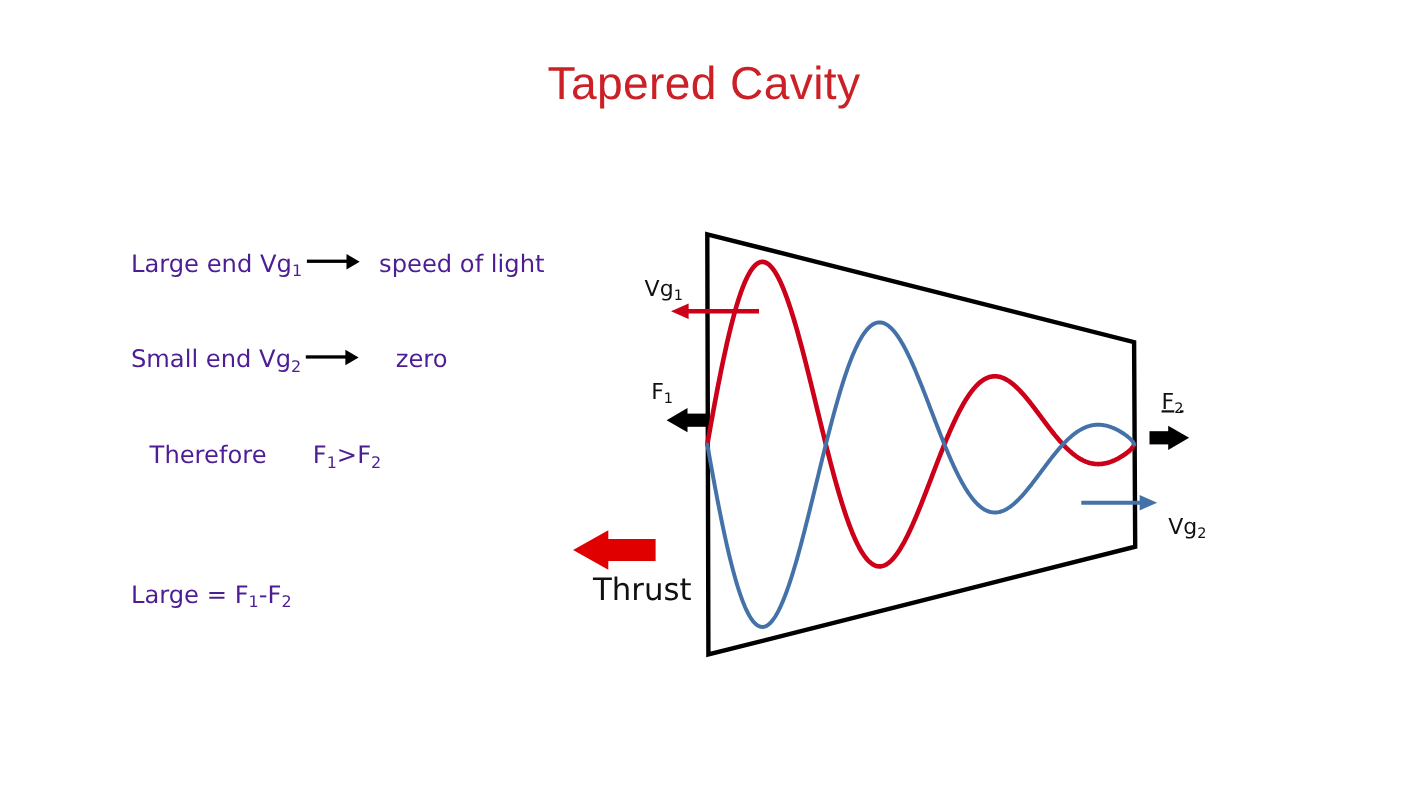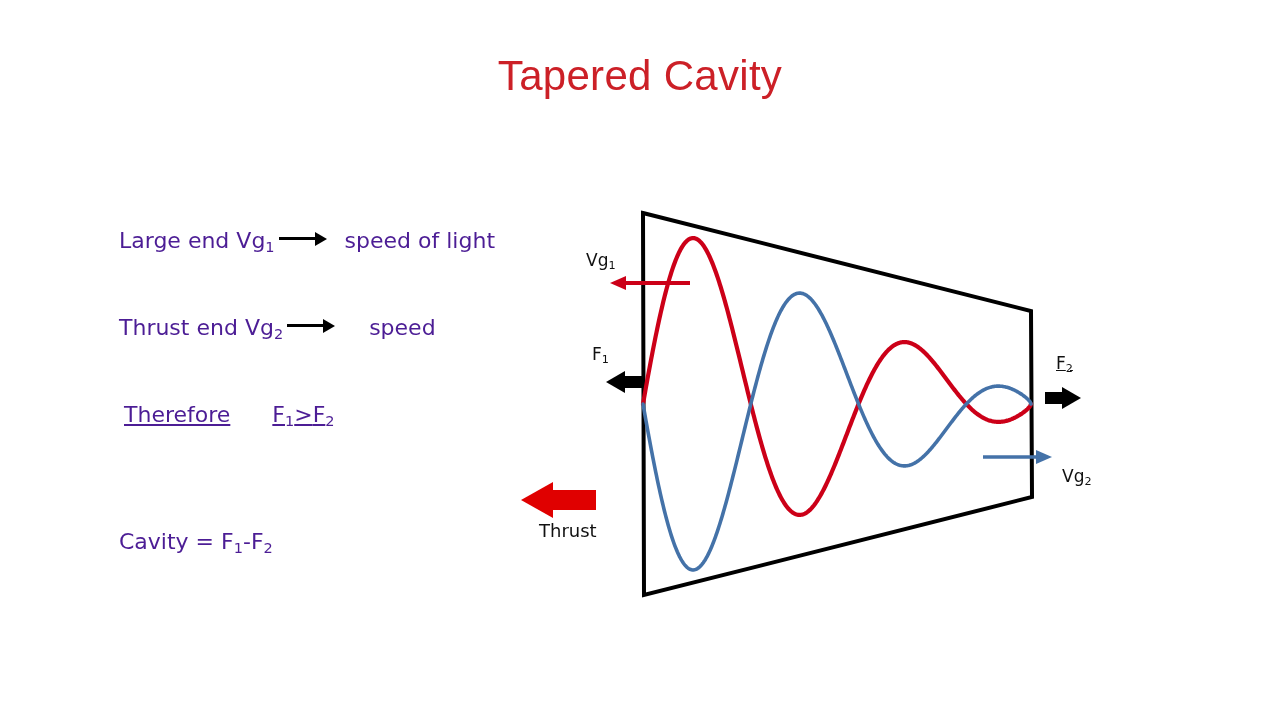--- a/index.html
+++ b/index.html
@@ -49,21 +49,21 @@
     white-space: nowrap;
     line-height: 1;
   }
   .bullet sub {
     font-size: 0.66em;
     vertical-align: -0.28em;
     line-height: 0;
   }
   .b1 { left: 119px; top: 230px; }
   .b2 { left: 119px; top: 317px; }
-  .b3 { left: 124px; top: 404px; text-decoration: underline; }
+  .b3 { left: 136px; top: 404px; }
   .b4 { left: 119px; top: 531px; }
 
   .gap-sm { display: inline-block; width: 14px; }
   .gap-md { display: inline-block; width: 30px; }
   .gap-lg { display: inline-block; width: 42px; }
 
   
   .txt-arrow {
     display: inline-block;
     position: relative;
@@ -91,60 +91,60 @@
   #diagram {
     position: absolute;
     left: 0; top: 0;
     width: 1280px;
     height: 720px;
   }
 
   .lbl {
     position: absolute;
     font-family: "DejaVu Sans", "Liberation Sans", sans-serif;
-    font-size: 17px;
+    font-size: 20px;
     color: #111111;
     white-space: nowrap;
     line-height: 1;
   }
   .lbl sub {
     font-size: 0.66em;
     vertical-align: -0.28em;
     line-height: 0;
   }
   .lbl-vg1 { left: 586px; top: 252px; }
   .lbl-f1  { left: 592px; top: 346px; }
   .lbl-f2  { left: 1056px; top: 355px; text-decoration: underline; }
   .lbl-vg2 { left: 1062px; top: 468px; }
   .lbl-thrust {
     left: 539px; top: 522px;
-    font-size: 18px;
+    font-size: 28px;
   }
 </style>
 </head>
 <body>
 
 <div id="slide">
 
   <div class="title" style="color: rgb(204, 32, 39);">Tapered Cavity</div>
 
   <div class="bullet b1">
     <span>Large end Vg</span><sub>1</sub><span class="txt-arrow"><span class="shaft"></span><span class="head"></span></span><span class="gap-sm"></span><span>speed of light</span>
   </div>
 
   <div class="bullet b2">
-    <span>Thrust end Vg</span><sub>2</sub><span class="txt-arrow"><span class="shaft"></span><span class="head"></span></span><span class="gap-md"></span><span>speed</span>
+    <span>Small end Vg</span><sub>2</sub><span class="txt-arrow"><span class="shaft"></span><span class="head"></span></span><span class="gap-md"></span><span>zero</span>
   </div>
 
   <div class="bullet b3">
     <span>Therefore</span><span class="gap-lg"></span><span>F</span><sub>1</sub><span>&gt;</span><span>F</span><sub>2</sub>
   </div>
 
   <div class="bullet b4">
-    <span>Cavity = F</span><sub>1</sub><span>-F</span><sub>2</sub>
+    <span>Large = F</span><sub>1</sub><span>-F</span><sub>2</sub>
   </div>
 
   <svg id="diagram" viewBox="0 0 1280 720">
 
     <polygon points="643,213 1031,311 1032,497 644,595" fill="none" stroke="#000000" stroke-width="4" stroke-linejoin="miter"></polygon>
 
     <path id="wave-red" fill="none" stroke="#CC0018" stroke-width="4.2" stroke-linecap="round" stroke-linejoin="round" d="M643.00,404.00 L643.75,399.77 L644.49,395.57 L645.24,391.38 L645.98,387.22 L646.73,383.09 L647.48,378.98 L648.22,374.90 L648.97,370.86 L649.72,366.85 L650.46,362.87 L651.21,358.94 L651.95,355.04 L652.70,351.18 L653.45,347.36 L654.19,343.59 L654.94,339.87 L655.68,336.19 L656.43,332.56 L657.18,328.98 L657.92,325.46 L658.67,321.98 L659.42,318.57 L660.16,315.20 L660.91,311.90 L661.65,308.66 L662.40,305.47 L663.15,302.35 L663.89,299.29 L664.64,296.30 L665.38,293.37 L666.13,290.50 L666.88,287.71 L667.62,284.98 L668.37,282.32 L669.12,279.74 L669.86,277.22 L670.61,274.78 L671.35,272.41 L672.10,270.12 L672.85,267.90 L673.59,265.75 L674.34,263.69 L675.08,261.70 L675.83,259.78 L676.58,257.95 L677.32,256.19 L678.07,254.52 L678.82,252.92 L679.56,251.41 L680.31,249.97 L681.05,248.61 L681.80,247.34 L682.55,246.15 L683.29,245.04 L684.04,244.01 L684.78,243.06 L685.53,242.20 L686.28,241.42 L687.02,240.72 L687.77,240.10 L688.52,239.56 L689.26,239.10 L690.01,238.73 L690.75,238.44 L691.50,238.23 L692.25,238.10 L692.99,238.05 L693.74,238.08 L694.48,238.19 L695.23,238.38 L695.98,238.65 L696.72,239.00 L697.47,239.42 L698.22,239.92 L698.96,240.50 L699.71,241.16 L700.45,241.89 L701.20,242.69 L701.95,243.57 L702.69,244.52 L703.44,245.55 L704.18,246.64 L704.93,247.81 L705.68,249.04 L706.42,250.35 L707.17,251.72 L707.92,253.16 L708.66,254.66 L709.41,256.23 L710.15,257.86 L710.90,259.55 L711.65,261.31 L712.39,263.13 L713.14,265.00 L713.88,266.93 L714.63,268.92 L715.38,270.96 L716.12,273.06 L716.87,275.21 L717.62,277.41 L718.36,279.66 L719.11,281.96 L719.85,284.31 L720.60,286.70 L721.35,289.13 L722.09,291.61 L722.84,294.13 L723.58,296.69 L724.33,299.29 L725.08,301.93 L725.82,304.60 L726.57,307.31 L727.32,310.05 L728.06,312.82 L728.81,315.62 L729.55,318.44 L730.30,321.30 L731.05,324.17 L731.79,327.08 L732.54,330.00 L733.28,332.94 L734.03,335.91 L734.78,338.89 L735.52,341.88 L736.27,344.89 L737.02,347.91 L737.76,350.95 L738.51,353.99 L739.25,357.04 L740.00,360.09 L740.75,363.15 L741.49,366.22 L742.24,369.28 L742.98,372.35 L743.73,375.41 L744.48,378.47 L745.22,381.53 L745.97,384.58 L746.72,387.62 L747.46,390.66 L748.21,393.68 L748.95,396.69 L749.70,399.69 L750.45,402.68 L751.19,405.65 L751.94,408.60 L752.68,411.53 L753.43,414.44 L754.18,417.33 L754.92,420.20 L755.67,423.05 L756.42,425.86 L757.16,428.66 L757.91,431.42 L758.65,434.15 L759.40,436.86 L760.15,439.53 L760.89,442.17 L761.64,444.78 L762.38,447.35 L763.13,449.89 L763.88,452.39 L764.62,454.85 L765.37,457.27 L766.12,459.65 L766.86,461.99 L767.61,464.29 L768.35,466.55 L769.10,468.76 L769.85,470.93 L770.59,473.05 L771.34,475.13 L772.08,477.16 L772.83,479.14 L773.58,481.08 L774.32,482.96 L775.07,484.80 L775.82,486.58 L776.56,488.31 L777.31,490.00 L778.05,491.63 L778.80,493.20 L779.55,494.73 L780.29,496.20 L781.04,497.62 L781.78,498.98 L782.53,500.29 L783.28,501.54 L784.02,502.74 L784.77,503.88 L785.52,504.97 L786.26,506.00 L787.01,506.97 L787.75,507.89 L788.50,508.75 L789.25,509.55 L789.99,510.30 L790.74,510.99 L791.48,511.63 L792.23,512.21 L792.98,512.73 L793.72,513.19 L794.47,513.60 L795.22,513.95 L795.96,514.25 L796.71,514.49 L797.45,514.68 L798.20,514.81 L798.95,514.88 L799.69,514.90 L800.44,514.87 L801.18,514.78 L801.93,514.63 L802.68,514.44 L803.42,514.19 L804.17,513.89 L804.92,513.54 L805.66,513.13 L806.41,512.68 L807.15,512.17 L807.90,511.61 L808.65,511.01 L809.39,510.36 L810.14,509.65 L810.88,508.91 L811.63,508.11 L812.38,507.27 L813.12,506.39 L813.87,505.46 L814.62,504.48 L815.36,503.47 L816.11,502.41 L816.85,501.31 L817.60,500.17 L818.35,498.99 L819.09,497.77 L819.84,496.51 L820.58,495.22 L821.33,493.89 L822.08,492.53 L822.82,491.13 L823.57,489.70 L824.32,488.23 L825.06,486.74 L825.81,485.21 L826.55,483.66 L827.30,482.08 L828.05,480.47 L828.79,478.83 L829.54,477.17 L830.28,475.48 L831.03,473.78 L831.78,472.04 L832.52,470.29 L833.27,468.52 L834.02,466.73 L834.76,464.92 L835.51,463.09 L836.25,461.25 L837.00,459.39 L837.75,457.52 L838.49,455.64 L839.24,453.75 L839.98,451.84 L840.73,449.93 L841.48,448.00 L842.22,446.07 L842.97,444.13 L843.72,442.19 L844.46,440.25 L845.21,438.30 L845.95,436.34 L846.70,434.39 L847.45,432.44 L848.19,430.49 L848.94,428.54 L849.68,426.59 L850.43,424.64 L851.18,422.71 L851.92,420.77 L852.67,418.85 L853.42,416.93 L854.16,415.02 L854.91,413.12 L855.65,411.23 L856.40,409.35 L857.15,407.49 L857.89,405.63 L858.64,403.80 L859.38,401.97 L860.13,400.17 L860.88,398.38 L861.62,396.60 L862.37,394.85 L863.12,393.11 L863.86,391.40 L864.61,389.70 L865.35,388.03 L866.10,386.37 L866.85,384.74 L867.59,383.14 L868.34,381.56 L869.08,380.00 L869.83,378.47 L870.58,376.96 L871.32,375.48 L872.07,374.03 L872.82,372.60 L873.56,371.21 L874.31,369.84 L875.05,368.50 L875.80,367.19 L876.55,365.91 L877.29,364.67 L878.04,363.45 L878.78,362.26 L879.53,361.11 L880.28,359.99 L881.02,358.90 L881.77,357.84 L882.52,356.82 L883.26,355.83 L884.01,354.87 L884.75,353.95 L885.50,353.06 L886.25,352.20 L886.99,351.38 L887.74,350.59 L888.48,349.84 L889.23,349.13 L889.98,348.45 L890.72,347.80 L891.47,347.19 L892.22,346.61 L892.96,346.07 L893.71,345.56 L894.45,345.09 L895.20,344.65 L895.95,344.25 L896.69,343.88 L897.44,343.55 L898.18,343.25 L898.93,342.99 L899.68,342.76 L900.42,342.56 L901.17,342.40 L901.92,342.27 L902.66,342.18 L903.41,342.11 L904.15,342.09 L904.90,342.09 L905.65,342.12 L906.39,342.19 L907.14,342.29 L907.88,342.42 L908.63,342.58 L909.38,342.77 L910.12,343.00 L910.87,343.25 L911.62,343.53 L912.36,343.84 L913.11,344.18 L913.85,344.54 L914.60,344.93 L915.35,345.35 L916.09,345.80 L916.84,346.27 L917.58,346.77 L918.33,347.29 L919.08,347.84 L919.82,348.41 L920.57,349.00 L921.32,349.62 L922.06,350.26 L922.81,350.92 L923.55,351.60 L924.30,352.30 L925.05,353.02 L925.79,353.76 L926.54,354.51 L927.28,355.29 L928.03,356.08 L928.78,356.89 L929.52,357.71 L930.27,358.55 L931.02,359.40 L931.76,360.27 L932.51,361.15 L933.25,362.04 L934.00,362.95 L934.75,363.87 L935.49,364.79 L936.24,365.73 L936.98,366.67 L937.73,367.63 L938.48,368.59 L939.22,369.55 L939.97,370.53 L940.72,371.51 L941.46,372.49 L942.21,373.48 L942.95,374.48 L943.70,375.47 L944.45,376.47 L945.19,377.47 L945.94,378.48 L946.68,379.48 L947.43,380.48 L948.18,381.48 L948.92,382.48 L949.67,383.48 L950.42,384.47 L951.16,385.46 L951.91,386.45 L952.65,387.43 L953.40,388.41 L954.15,389.39 L954.89,390.35 L955.64,391.31 L956.38,392.26 L957.13,393.21 L957.88,394.14 L958.62,395.07 L959.37,395.99 L960.12,396.89 L960.86,397.79 L961.61,398.68 L962.35,399.55 L963.10,400.41 L963.85,401.26 L964.59,402.10 L965.34,402.92 L966.08,403.73 L966.83,404.53 L967.58,405.31 L968.32,406.08 L969.07,406.83 L969.82,407.57 L970.56,408.29 L971.31,408.99 L972.05,409.68 L972.80,410.35 L973.55,411.00 L974.29,411.64 L975.04,412.26 L975.78,412.86 L976.53,413.44 L977.28,414.01 L978.02,414.55 L978.77,415.08 L979.52,415.59 L980.26,416.08 L981.01,416.55 L981.75,417.00 L982.50,417.43 L983.25,417.84 L983.99,418.23 L984.74,418.60 L985.48,418.95 L986.23,419.28 L986.98,419.60 L987.72,419.89 L988.47,420.16 L989.22,420.41 L989.96,420.64 L990.71,420.85 L991.45,421.05 L992.20,421.22 L992.95,421.37 L993.69,421.50 L994.44,421.62 L995.18,421.71 L995.93,421.78 L996.68,421.84 L997.42,421.87 L998.17,421.89 L998.92,421.88 L999.66,421.86 L1000.41,421.82 L1001.15,421.76 L1001.90,421.68 L1002.65,421.59 L1003.39,421.47 L1004.14,421.34 L1004.88,421.19 L1005.63,421.03 L1006.38,420.84 L1007.12,420.64 L1007.87,420.42 L1008.62,420.19 L1009.36,419.94 L1010.11,419.68 L1010.85,419.39 L1011.60,419.10 L1012.35,418.78 L1013.09,418.46 L1013.84,418.11 L1014.58,417.76 L1015.33,417.38 L1016.08,417.00 L1016.82,416.60 L1017.57,416.18 L1018.32,415.75 L1019.06,415.31 L1019.81,414.85 L1020.55,414.37 L1021.30,413.88 L1022.05,413.38 L1022.79,412.85 L1023.54,412.31 L1024.28,411.76 L1025.03,411.17 L1025.78,410.57 L1026.52,409.94 L1027.27,409.27 L1028.02,408.56 L1028.76,407.78 L1029.51,406.92 L1030.25,405.88 L1031.00,404.00"></path>
     <path id="wave-blue" fill="none" stroke="#4472A8" stroke-width="3.6" stroke-linecap="round" stroke-linejoin="round" d="M643.00,404.00 L643.75,408.23 L644.49,412.43 L645.24,416.62 L645.98,420.78 L646.73,424.91 L647.48,429.02 L648.22,433.10 L648.97,437.14 L649.72,441.15 L650.46,445.13 L651.21,449.06 L651.95,452.96 L652.70,456.82 L653.45,460.64 L654.19,464.41 L654.94,468.13 L655.68,471.81 L656.43,475.44 L657.18,479.02 L657.92,482.54 L658.67,486.02 L659.42,489.43 L660.16,492.80 L660.91,496.10 L661.65,499.34 L662.40,502.53 L663.15,505.65 L663.89,508.71 L664.64,511.70 L665.38,514.63 L666.13,517.50 L666.88,520.29 L667.62,523.02 L668.37,525.68 L669.12,528.26 L669.86,530.78 L670.61,533.22 L671.35,535.59 L672.10,537.88 L672.85,540.10 L673.59,542.25 L674.34,544.31 L675.08,546.30 L675.83,548.22 L676.58,550.05 L677.32,551.81 L678.07,553.48 L678.82,555.08 L679.56,556.59 L680.31,558.03 L681.05,559.39 L681.80,560.66 L682.55,561.85 L683.29,562.96 L684.04,563.99 L684.78,564.94 L685.53,565.80 L686.28,566.58 L687.02,567.28 L687.77,567.90 L688.52,568.44 L689.26,568.90 L690.01,569.27 L690.75,569.56 L691.50,569.77 L692.25,569.90 L692.99,569.95 L693.74,569.92 L694.48,569.81 L695.23,569.62 L695.98,569.35 L696.72,569.00 L697.47,568.58 L698.22,568.08 L698.96,567.50 L699.71,566.84 L700.45,566.11 L701.20,565.31 L701.95,564.43 L702.69,563.48 L703.44,562.45 L704.18,561.36 L704.93,560.19 L705.68,558.96 L706.42,557.65 L707.17,556.28 L707.92,554.84 L708.66,553.34 L709.41,551.77 L710.15,550.14 L710.90,548.45 L711.65,546.69 L712.39,544.87 L713.14,543.00 L713.88,541.07 L714.63,539.08 L715.38,537.04 L716.12,534.94 L716.87,532.79 L717.62,530.59 L718.36,528.34 L719.11,526.04 L719.85,523.69 L720.60,521.30 L721.35,518.87 L722.09,516.39 L722.84,513.87 L723.58,511.31 L724.33,508.71 L725.08,506.07 L725.82,503.40 L726.57,500.69 L727.32,497.95 L728.06,495.18 L728.81,492.38 L729.55,489.56 L730.30,486.70 L731.05,483.83 L731.79,480.92 L732.54,478.00 L733.28,475.06 L734.03,472.09 L734.78,469.11 L735.52,466.12 L736.27,463.11 L737.02,460.09 L737.76,457.05 L738.51,454.01 L739.25,450.96 L740.00,447.91 L740.75,444.85 L741.49,441.78 L742.24,438.72 L742.98,435.65 L743.73,432.59 L744.48,429.53 L745.22,426.47 L745.97,423.42 L746.72,420.38 L747.46,417.34 L748.21,414.32 L748.95,411.31 L749.70,408.31 L750.45,405.32 L751.19,402.35 L751.94,399.40 L752.68,396.47 L753.43,393.56 L754.18,390.67 L754.92,387.80 L755.67,384.95 L756.42,382.14 L757.16,379.34 L757.91,376.58 L758.65,373.85 L759.40,371.14 L760.15,368.47 L760.89,365.83 L761.64,363.22 L762.38,360.65 L763.13,358.11 L763.88,355.61 L764.62,353.15 L765.37,350.73 L766.12,348.35 L766.86,346.01 L767.61,343.71 L768.35,341.45 L769.10,339.24 L769.85,337.07 L770.59,334.95 L771.34,332.87 L772.08,330.84 L772.83,328.86 L773.58,326.92 L774.32,325.04 L775.07,323.20 L775.82,321.42 L776.56,319.69 L777.31,318.00 L778.05,316.37 L778.80,314.80 L779.55,313.27 L780.29,311.80 L781.04,310.38 L781.78,309.02 L782.53,307.71 L783.28,306.46 L784.02,305.26 L784.77,304.12 L785.52,303.03 L786.26,302.00 L787.01,301.03 L787.75,300.11 L788.50,299.25 L789.25,298.45 L789.99,297.70 L790.74,297.01 L791.48,296.37 L792.23,295.79 L792.98,295.27 L793.72,294.81 L794.47,294.40 L795.22,294.05 L795.96,293.75 L796.71,293.51 L797.45,293.32 L798.20,293.19 L798.95,293.12 L799.69,293.10 L800.44,293.13 L801.18,293.22 L801.93,293.37 L802.68,293.56 L803.42,293.81 L804.17,294.11 L804.92,294.46 L805.66,294.87 L806.41,295.32 L807.15,295.83 L807.90,296.39 L808.65,296.99 L809.39,297.64 L810.14,298.35 L810.88,299.09 L811.63,299.89 L812.38,300.73 L813.12,301.61 L813.87,302.54 L814.62,303.52 L815.36,304.53 L816.11,305.59 L816.85,306.69 L817.60,307.83 L818.35,309.01 L819.09,310.23 L819.84,311.49 L820.58,312.78 L821.33,314.11 L822.08,315.47 L822.82,316.87 L823.57,318.30 L824.32,319.77 L825.06,321.26 L825.81,322.79 L826.55,324.34 L827.30,325.92 L828.05,327.53 L828.79,329.17 L829.54,330.83 L830.28,332.52 L831.03,334.22 L831.78,335.96 L832.52,337.71 L833.27,339.48 L834.02,341.27 L834.76,343.08 L835.51,344.91 L836.25,346.75 L837.00,348.61 L837.75,350.48 L838.49,352.36 L839.24,354.25 L839.98,356.16 L840.73,358.07 L841.48,360.00 L842.22,361.93 L842.97,363.87 L843.72,365.81 L844.46,367.75 L845.21,369.70 L845.95,371.66 L846.70,373.61 L847.45,375.56 L848.19,377.51 L848.94,379.46 L849.68,381.41 L850.43,383.36 L851.18,385.29 L851.92,387.23 L852.67,389.15 L853.42,391.07 L854.16,392.98 L854.91,394.88 L855.65,396.77 L856.40,398.65 L857.15,400.51 L857.89,402.37 L858.64,404.20 L859.38,406.03 L860.13,407.83 L860.88,409.62 L861.62,411.40 L862.37,413.15 L863.12,414.89 L863.86,416.60 L864.61,418.30 L865.35,419.97 L866.10,421.63 L866.85,423.26 L867.59,424.86 L868.34,426.44 L869.08,428.00 L869.83,429.53 L870.58,431.04 L871.32,432.52 L872.07,433.97 L872.82,435.40 L873.56,436.79 L874.31,438.16 L875.05,439.50 L875.80,440.81 L876.55,442.09 L877.29,443.33 L878.04,444.55 L878.78,445.74 L879.53,446.89 L880.28,448.01 L881.02,449.10 L881.77,450.16 L882.52,451.18 L883.26,452.17 L884.01,453.13 L884.75,454.05 L885.50,454.94 L886.25,455.80 L886.99,456.62 L887.74,457.41 L888.48,458.16 L889.23,458.87 L889.98,459.55 L890.72,460.20 L891.47,460.81 L892.22,461.39 L892.96,461.93 L893.71,462.44 L894.45,462.91 L895.20,463.35 L895.95,463.75 L896.69,464.12 L897.44,464.45 L898.18,464.75 L898.93,465.01 L899.68,465.24 L900.42,465.44 L901.17,465.60 L901.92,465.73 L902.66,465.82 L903.41,465.89 L904.15,465.91 L904.90,465.91 L905.65,465.88 L906.39,465.81 L907.14,465.71 L907.88,465.58 L908.63,465.42 L909.38,465.23 L910.12,465.00 L910.87,464.75 L911.62,464.47 L912.36,464.16 L913.11,463.82 L913.85,463.46 L914.60,463.07 L915.35,462.65 L916.09,462.20 L916.84,461.73 L917.58,461.23 L918.33,460.71 L919.08,460.16 L919.82,459.59 L920.57,459.00 L921.32,458.38 L922.06,457.74 L922.81,457.08 L923.55,456.40 L924.30,455.70 L925.05,454.98 L925.79,454.24 L926.54,453.49 L927.28,452.71 L928.03,451.92 L928.78,451.11 L929.52,450.29 L930.27,449.45 L931.02,448.60 L931.76,447.73 L932.51,446.85 L933.25,445.96 L934.00,445.05 L934.75,444.13 L935.49,443.21 L936.24,442.27 L936.98,441.33 L937.73,440.37 L938.48,439.41 L939.22,438.45 L939.97,437.47 L940.72,436.49 L941.46,435.51 L942.21,434.52 L942.95,433.52 L943.70,432.53 L944.45,431.53 L945.19,430.53 L945.94,429.52 L946.68,428.52 L947.43,427.52 L948.18,426.52 L948.92,425.52 L949.67,424.52 L950.42,423.53 L951.16,422.54 L951.91,421.55 L952.65,420.57 L953.40,419.59 L954.15,418.61 L954.89,417.65 L955.64,416.69 L956.38,415.74 L957.13,414.79 L957.88,413.86 L958.62,412.93 L959.37,412.01 L960.12,411.11 L960.86,410.21 L961.61,409.32 L962.35,408.45 L963.10,407.59 L963.85,406.74 L964.59,405.90 L965.34,405.08 L966.08,404.27 L966.83,403.47 L967.58,402.69 L968.32,401.92 L969.07,401.17 L969.82,400.43 L970.56,399.71 L971.31,399.01 L972.05,398.32 L972.80,397.65 L973.55,397.00 L974.29,396.36 L975.04,395.74 L975.78,395.14 L976.53,394.56 L977.28,393.99 L978.02,393.45 L978.77,392.92 L979.52,392.41 L980.26,391.92 L981.01,391.45 L981.75,391.00 L982.50,390.57 L983.25,390.16 L983.99,389.77 L984.74,389.40 L985.48,389.05 L986.23,388.72 L986.98,388.40 L987.72,388.11 L988.47,387.84 L989.22,387.59 L989.96,387.36 L990.71,387.15 L991.45,386.95 L992.20,386.78 L992.95,386.63 L993.69,386.50 L994.44,386.38 L995.18,386.29 L995.93,386.22 L996.68,386.16 L997.42,386.13 L998.17,386.11 L998.92,386.12 L999.66,386.14 L1000.41,386.18 L1001.15,386.24 L1001.90,386.32 L1002.65,386.41 L1003.39,386.53 L1004.14,386.66 L1004.88,386.81 L1005.63,386.97 L1006.38,387.16 L1007.12,387.36 L1007.87,387.58 L1008.62,387.81 L1009.36,388.06 L1010.11,388.32 L1010.85,388.61 L1011.60,388.90 L1012.35,389.22 L1013.09,389.54 L1013.84,389.89 L1014.58,390.24 L1015.33,390.62 L1016.08,391.00 L1016.82,391.40 L1017.57,391.82 L1018.32,392.25 L1019.06,392.69 L1019.81,393.15 L1020.55,393.63 L1021.30,394.12 L1022.05,394.62 L1022.79,395.15 L1023.54,395.69 L1024.28,396.24 L1025.03,396.83 L1025.78,397.43 L1026.52,398.06 L1027.27,398.73 L1028.02,399.44 L1028.76,400.22 L1029.51,401.08 L1030.25,402.12 L1031.00,404.00"></path>
 
     <g>

